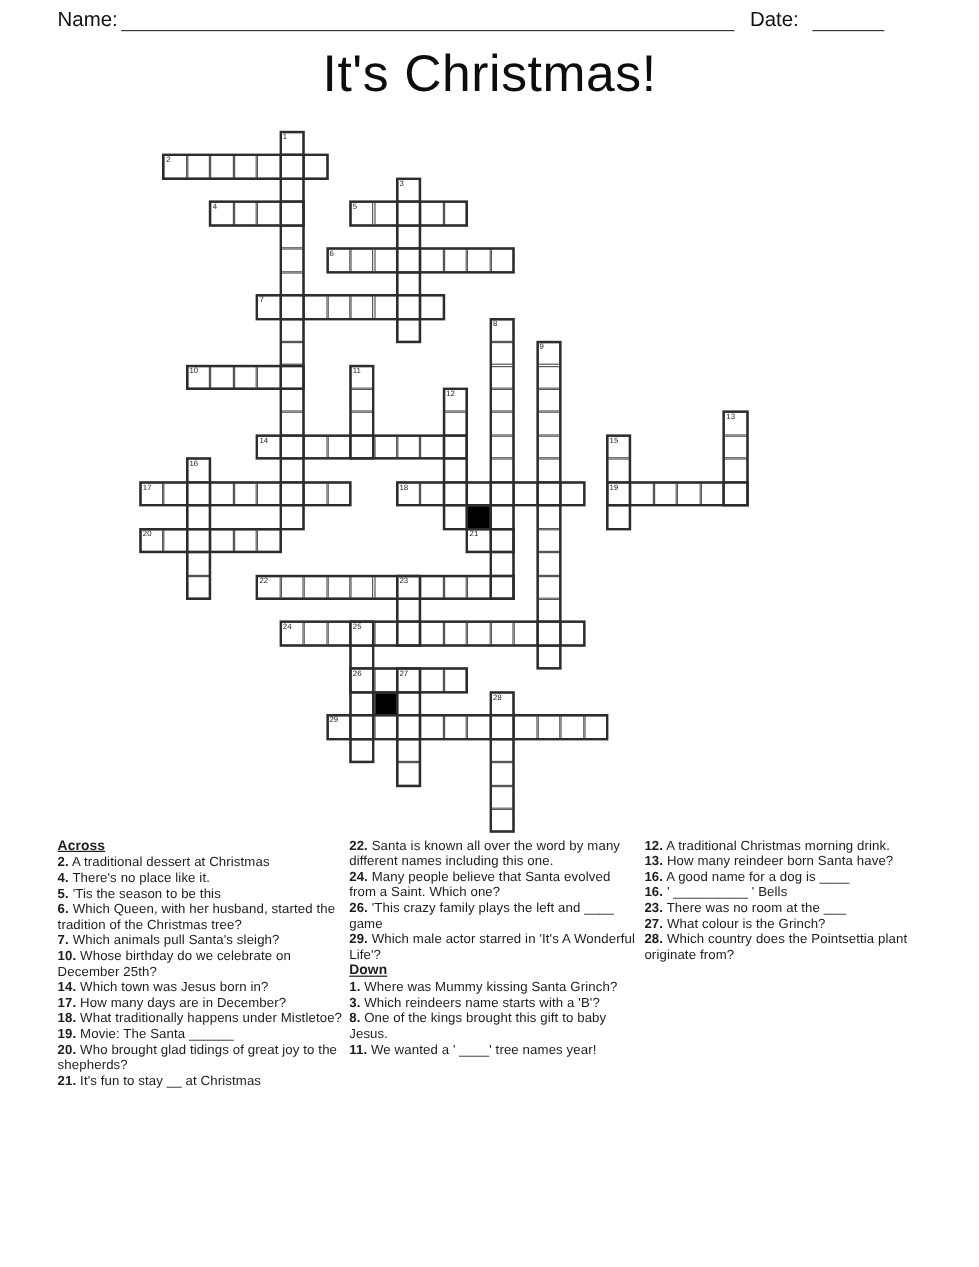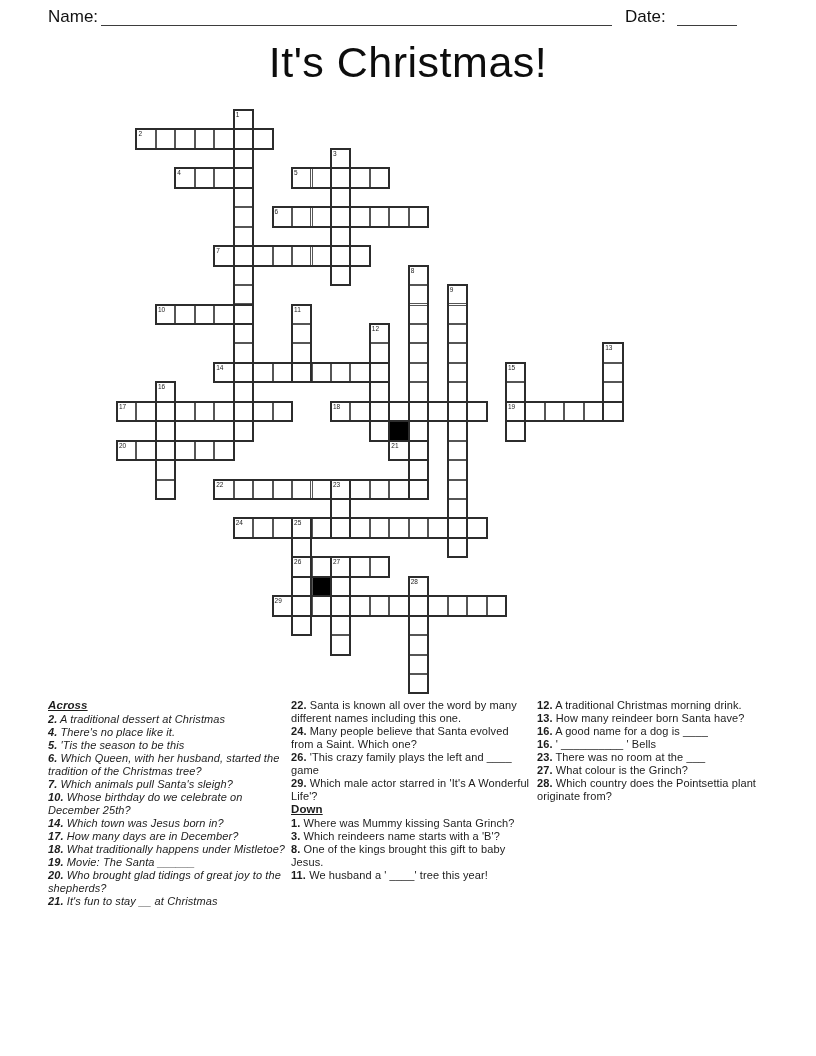--- a/index.html
+++ b/index.html
@@ -318,21 +318,21 @@
     <div class="word" style="left: 329.95px; top: 478.55px; width: 21.45px; height: 60.35px; border-color: rgb(44, 44, 44);"></div>
     <div class="word" style="left: 232.7px; top: 517.45px; width: 254.85px; height: 21.45px; border-color: rgb(44, 44, 44);"></div>
     <div class="word" style="left: 291.05px; top: 517.45px; width: 21.45px; height: 118.7px; border-color: rgb(44, 44, 44);"></div>
     <div class="word" style="left: 291.05px; top: 556.35px; width: 99.25px; height: 21.45px; border-color: rgb(44, 44, 44);"></div>
     <div class="word" style="left: 329.95px; top: 556.35px; width: 21.45px; height: 99.25px; border-color: rgb(44, 44, 44);"></div>
     <div class="word" style="left: 407.75px; top: 575.8px; width: 21.45px; height: 118.7px; border-color: rgb(44, 44, 44);"></div>
     <div class="word" style="left: 271.6px; top: 595.25px; width: 235.4px; height: 21.45px; border-color: rgb(44, 44, 44);"></div>
   </div>
 
 <div id="clues">
-    <div class="clue-col" style="left: 48px; width: 238px; font-style: italic;">
+    <div class="clue-col" style="left: 48px; width: 238px;">
       <div class="clue-header">Across</div>
       <div class="clue"><span class="num">2.</span><span> A traditional dessert at Christmas</span></div>
       <div class="clue"><span class="num">4.</span><span> There's no place like it.</span></div>
       <div class="clue"><span class="num">5.</span><span> 'Tis the season to be this</span></div>
       <div class="clue"><span class="num">6.</span><span> Which Queen, with her husband, started the tradition of the Christmas tree?</span></div>
       <div class="clue"><span class="num">7.</span><span> Which animals pull Santa's sleigh?</span></div>
       <div class="clue"><span class="num">10.</span><span> Whose birthday do we celebrate on December 25th?</span></div>
       <div class="clue"><span class="num">14.</span><span> Which town was Jesus born in?</span></div>
       <div class="clue"><span class="num">17.</span><span> How many days are in December?</span></div>
       <div class="clue"><span class="num">18.</span><span> What traditionally happens under Mistletoe?</span></div>
@@ -342,21 +342,21 @@
     </div>
     <div class="clue-col" style="left: 291px; width: 243px;">
       <div class="clue"><span class="num">22.</span><span> Santa is known all over the word by many different names including this one.</span></div>
       <div class="clue"><span class="num">24.</span><span> Many people believe that Santa evolved from a Saint. Which one?</span></div>
       <div class="clue"><span class="num">26.</span><span> 'This crazy family plays the left and ____ game</span></div>
       <div class="clue"><span class="num">29.</span><span> Which male actor starred in 'It's A Wonderful Life'?</span></div>
       <div class="clue-header">Down</div>
       <div class="clue"><span class="num">1.</span><span> Where was Mummy kissing Santa Grinch?</span></div>
       <div class="clue"><span class="num">3.</span><span> Which reindeers name starts with a 'B'?</span></div>
       <div class="clue"><span class="num">8.</span><span> One of the kings brought this gift to baby Jesus.</span></div>
-      <div class="clue"><span class="num">11.</span><span> We husband a ' ____' tree this year!</span></div>
+      <div class="clue"><span class="num">11.</span><span> We wanted a ' ____' tree names year!</span></div>
     </div>
     <div class="clue-col" style="left: 537px; width: 240px;">
       <div class="clue"><span class="num">12.</span><span> A traditional Christmas morning drink.</span></div>
       <div class="clue"><span class="num">13.</span><span> How many reindeer born Santa have?</span></div>
       <div class="clue"><span class="num">16.</span><span> A good name for a dog is ____</span></div>
       <div class="clue"><span class="num">16.</span><span> ' __________ ' Bells</span></div>
       <div class="clue"><span class="num">23.</span><span> There was no room at the ___</span></div>
       <div class="clue"><span class="num">27.</span><span> What colour is the Grinch?</span></div>
       <div class="clue"><span class="num">28.</span><span> Which country does the Pointsettia plant originate from?</span></div>
     </div>

